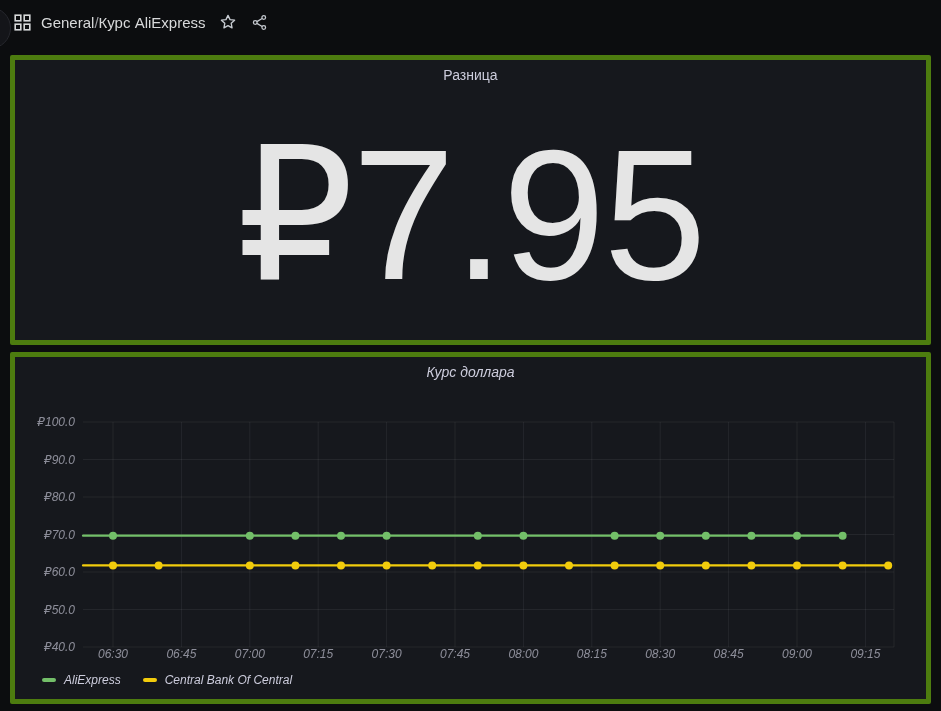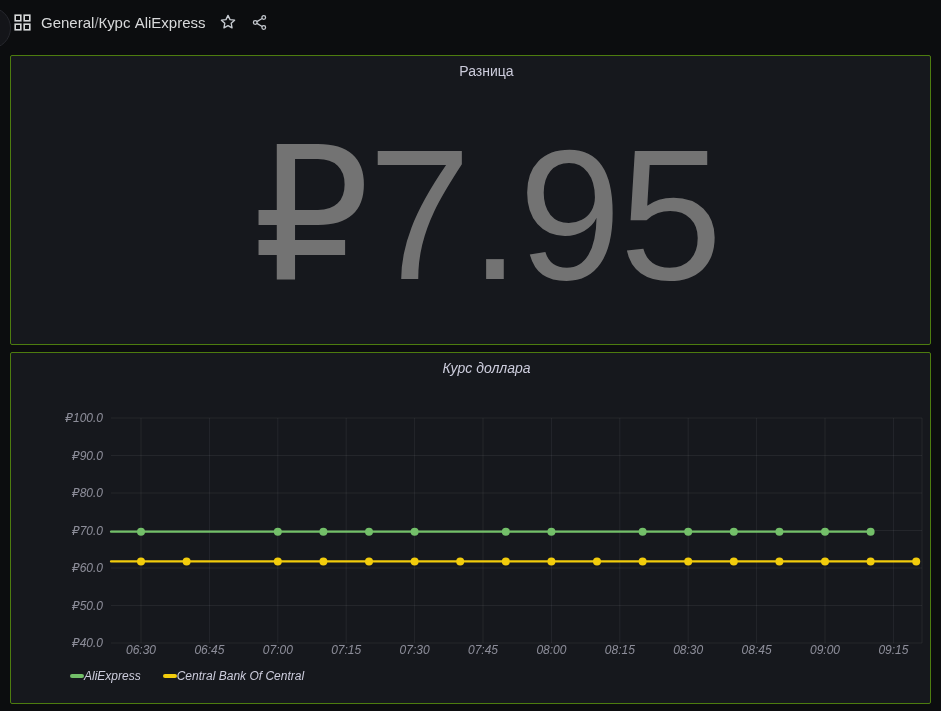--- a/index.html
+++ b/index.html
@@ -11,33 +11,33 @@
   .menu-handle{position:absolute;left:-31px;top:7px;width:40px;height:40px;border-radius:50%;
                background:#141519;border:1px solid #26272d;}
   .nav-icon{display:inline-flex;align-items:center;justify-content:center;color:#d8d9da;}
   .breadcrumb{display:flex;align-items:center;margin-left:10px;font-size:15px;}
   .crumb{color:#d8d9da;cursor:pointer;}
   .crumb-sep{color:#9e9fa3;}
   .nav-action{margin-left:14px;color:#c7cbd1;display:inline-flex;cursor:pointer;}
 
   
   .dashboard{padding:0 10px;}
-  .panel{background:#16181d;border:1px solid #4d7c0f;border-radius:2px;box-sizing:border-box;padding-left:32px;}
+  .panel{background:#16181d;border:5px solid #4d7c0f;border-radius:2px;box-sizing:border-box;}
   .panel-header{height:30px;display:flex;align-items:center;justify-content:center;
                 font-size:14px;font-weight:500;color:#ccccdc;cursor:pointer;}
 
   .panel-stat{height:290px;margin-top:11px;display:flex;flex-direction:column;}
   .stat-value{flex:1;display:flex;align-items:center;justify-content:center;
               font-size:185px;font-weight:500;line-height:1;letter-spacing:-2px;}
 
   .panel-chart{height:352px;margin-top:7px;display:flex;flex-direction:column;font-style:italic;}
   .chart-svg{display:block;margin-top:13px;}
   .legend{display:flex;align-items:center;gap:22px;padding-left:27px;margin-top:3px;
           font-size:12px;color:#ccccdc;}
-  .legend-item{display:flex;align-items:center;gap:0;cursor:pointer;}
+  .legend-item{display:flex;align-items:center;gap:8px;cursor:pointer;}
   .legend-swatch{width:14px;height:4px;border-radius:2px;display:inline-block;}
 </style>
 </head>
 <body>
 
 <div class="navbar">
   <div class="menu-handle"></div>
 
   <span class="nav-icon">
     <svg width="17" height="17" viewBox="0 0 17 17" fill="none" stroke="#d8d9da" stroke-width="1.6">
@@ -67,21 +67,21 @@
       <line x1="8.3" y1="10.7" x2="15.7" y2="6.3"></line>
       <line x1="8.3" y1="13.3" x2="15.7" y2="17.7"></line>
     </svg>
   </span>
 </div>
 
 <div class="dashboard">
 
   <div class="panel panel-stat">
     <div class="panel-header">Разница</div>
-    <div class="stat-value" style="color: #737373;">₽7.95</div>
+    <div class="stat-value" style="color: #e5e5e5;">₽7.95</div>
   </div>
 
   <div class="panel panel-chart">
     <div class="panel-header">Курс доллара</div>
     <svg id="chart-svg" class="chart-svg" width="917" height="270" viewBox="0 0 917 270">
         <line x1="68" x2="879" y1="22" y2="22" stroke="rgba(204,204,220,0.08)" stroke-width="1"></line>
         <text x="60" y="26" fill="rgba(204,204,220,0.65)" font-size="12" text-anchor="end">₽100.0</text>
         <line x1="68" x2="879" y1="59.5" y2="59.5" stroke="rgba(204,204,220,0.08)" stroke-width="1"></line>
         <text x="60" y="63.5" fill="rgba(204,204,220,0.65)" font-size="12" text-anchor="end">₽90.0</text>
         <line x1="68" x2="879" y1="97" y2="97" stroke="rgba(204,204,220,0.08)" stroke-width="1"></line>

